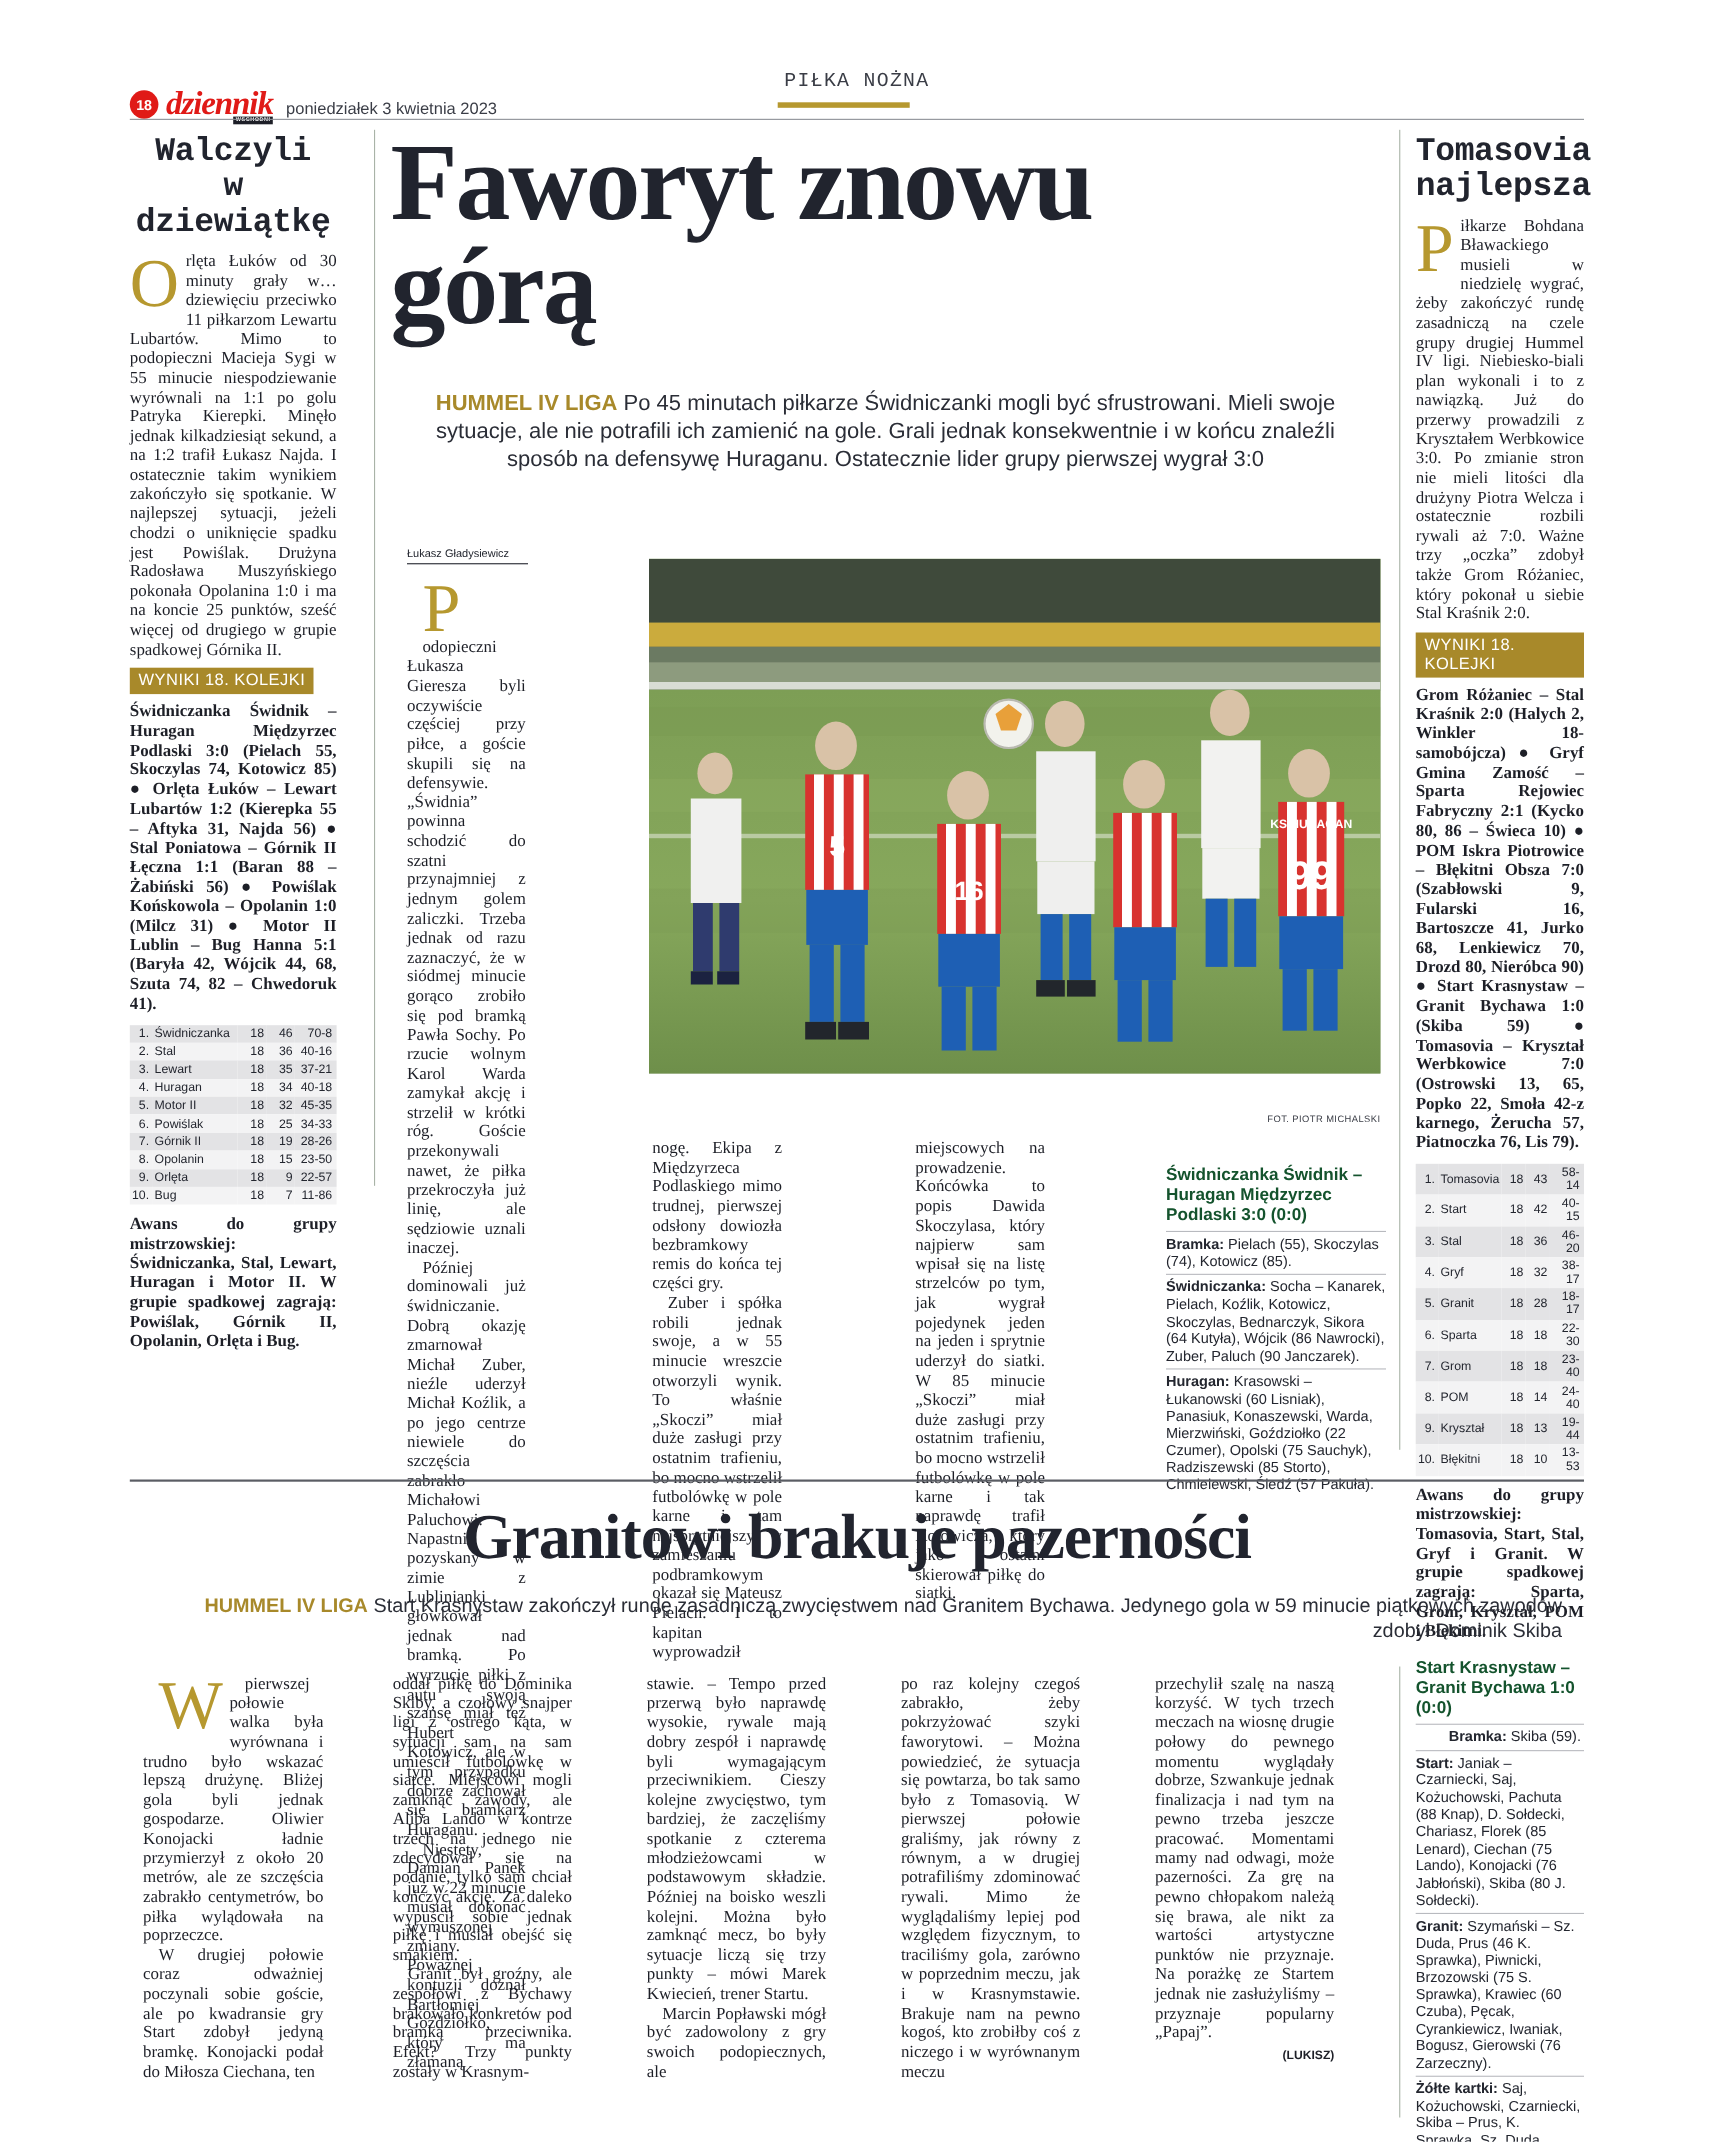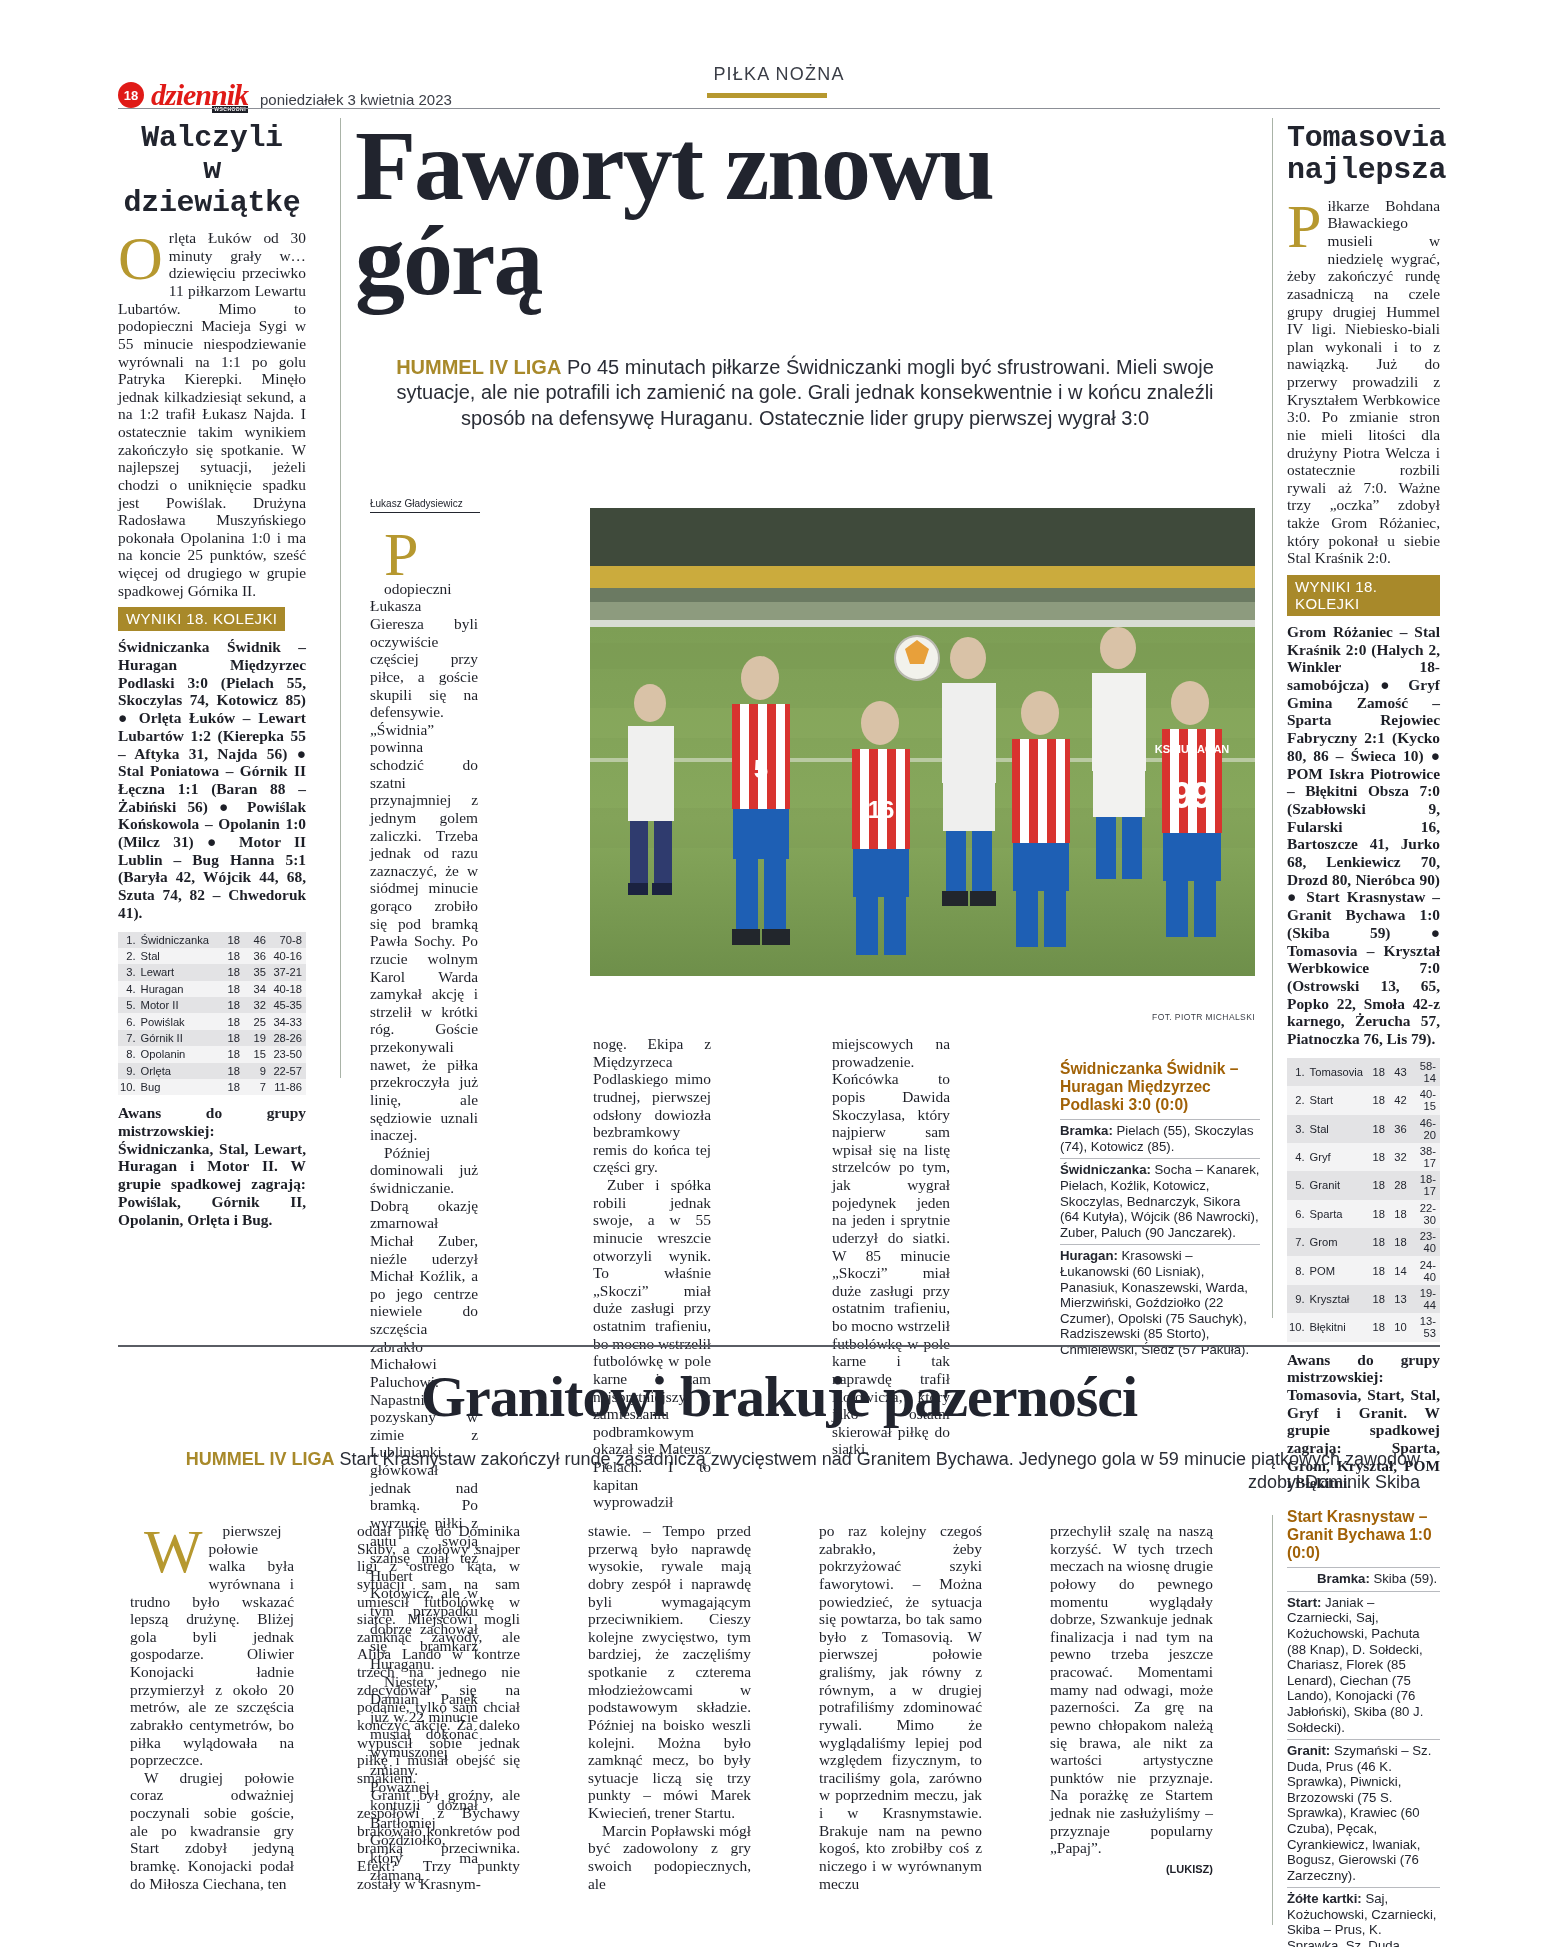--- a/index.html
+++ b/index.html
@@ -38,21 +38,21 @@
     background:#1d1f27; color:#fff; font-size:5px; letter-spacing:.5px;
     font-family:"Liberation Sans", sans-serif; padding:1px 2px;
     font-style:normal; font-weight:bold;
   }
   .masthead-date {
     font-family:"Liberation Sans", sans-serif;
     font-size:15px; color:#3a3d46; margin-left:12px; padding-bottom:2px;
   }
   .section-label {
     position:absolute; left:0; right:0; top:64px; text-align:center;
-    font-family:Liberation Sans, sans-serif;
+    font-family:Liberation Mono, monospace;
     font-size:18px; letter-spacing:1.2px; color:#3a3d46;
   }
   .section-underline {
     position:absolute; left:707px; top:93px; width:120px; height:5px; background:#b6982f;
   }
   .rule-top {
     position:absolute; left:118px; top:108px; width:1322px; height:1px; background:#8c8f96;
   }
 
   
@@ -141,21 +141,21 @@
   }
   .credit {
     position:absolute; left:590px; top:1012px; width:665px;
     text-align:right;
     font-family:"Liberation Sans", sans-serif; font-size:8.5px;
     letter-spacing:.4px; color:#3a3d46;
   }
 
   
   .matchbox { position:absolute; font-family:"Liberation Sans", sans-serif; }
-  .mb-title { font-size:15.6px; font-weight:bold; line-height:1.14; color:#a16207; }
+  .mb-title { font-size:15.6px; font-weight:bold; line-height:1.14; color:#14532d; }
   .mb-row { font-size:13.2px; line-height:1.18; color:#23262f;
             border-top:1px solid #b8babf; padding-top:3px; margin-top:4px; }
   .mb-row:first-of-type { border-top:none; }
   .mb-row b { font-weight:bold; }
 
   
   .col-right { position:absolute; left:1287px; top:122px; width:153px; }
 
   
   .hr-thick { position:absolute; left:118px; width:1322px; height:2px; background:#5a5d64; }

